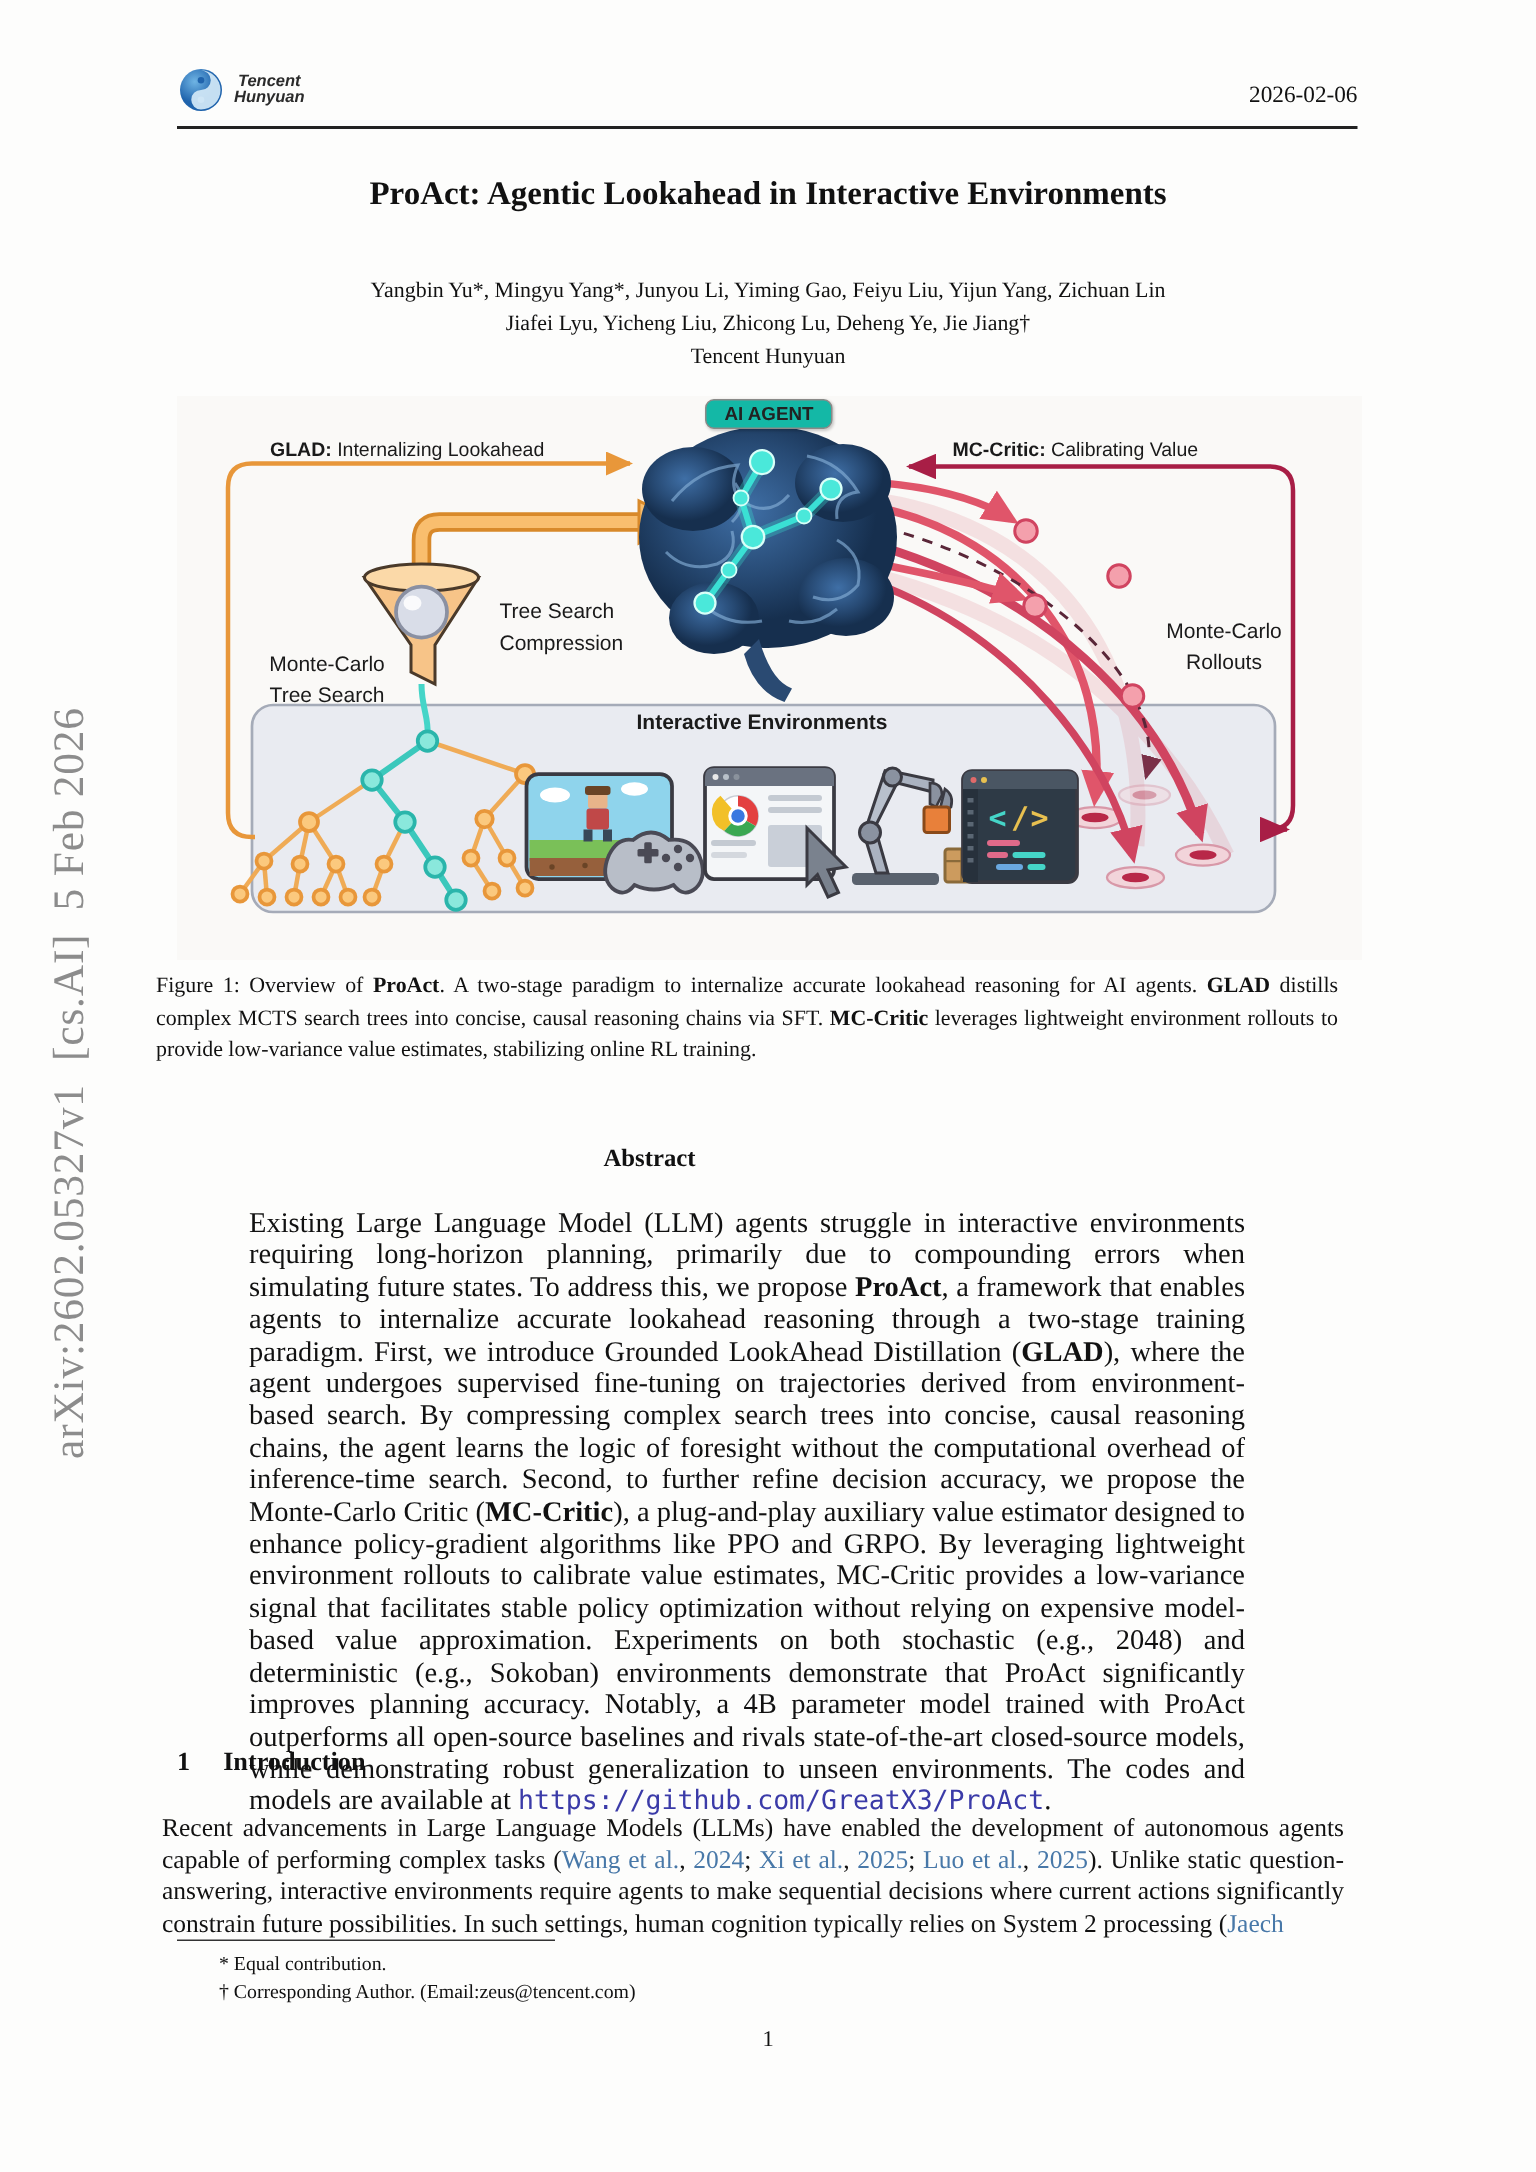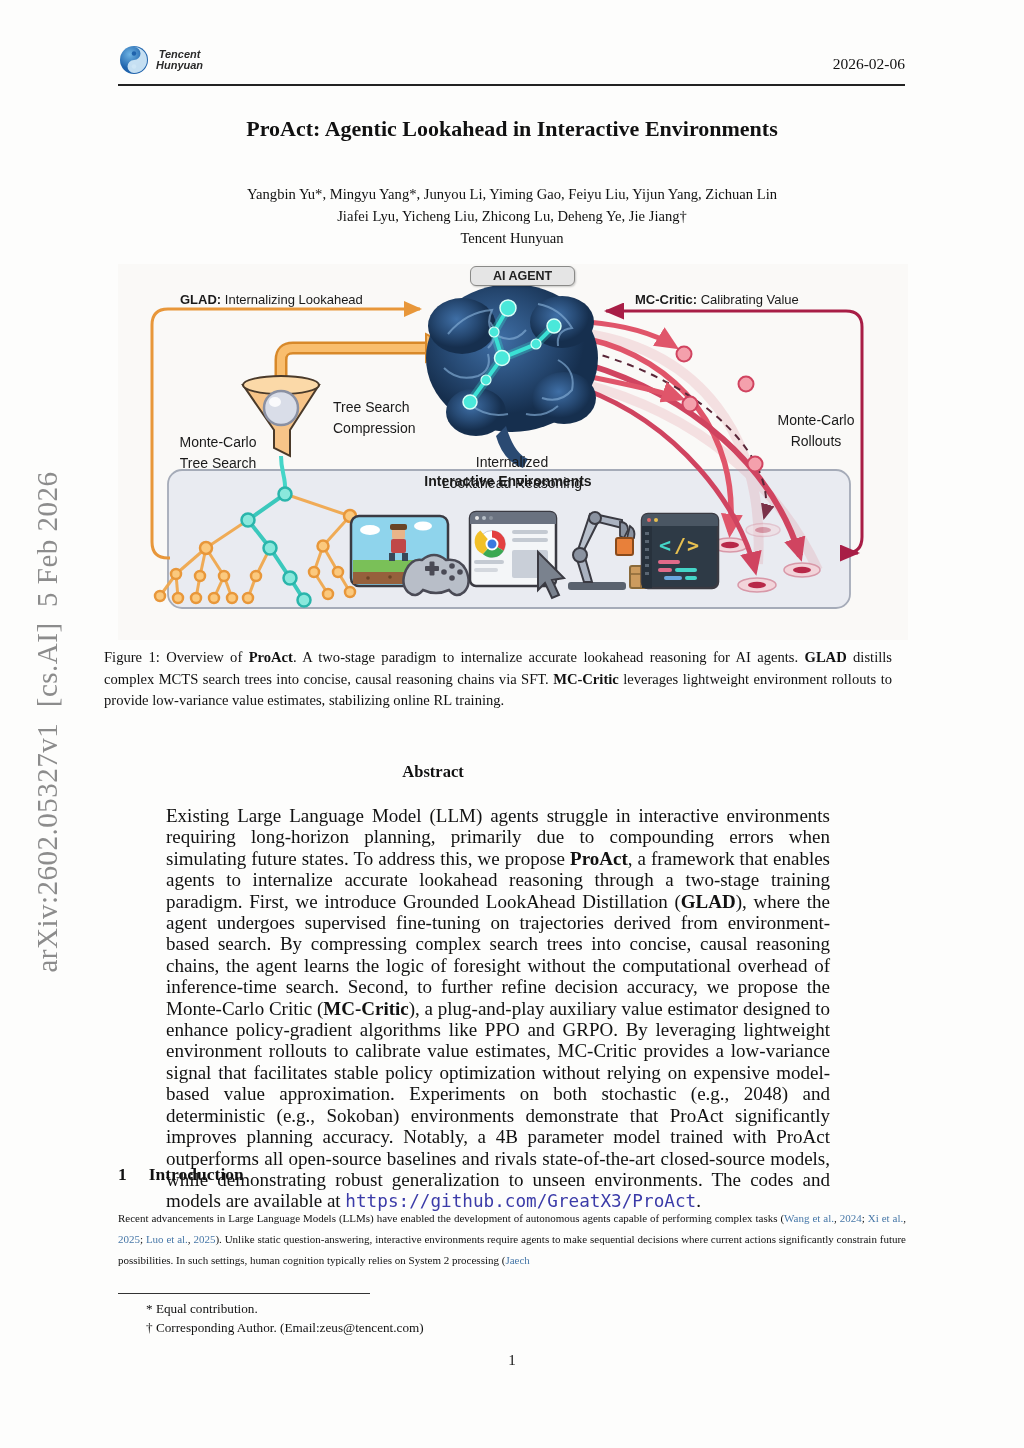--- a/index.html
+++ b/index.html
@@ -11,30 +11,30 @@
   .logo-text{font-family:"Liberation Sans",sans-serif;font-weight:bold;font-style:italic;
              font-size:11px;line-height:11.5px;color:#2b2b2b;text-align:center;}
   .date{right:119px;top:55px;font-size:15.5px;}
   .hrule{left:118px;top:84px;width:787px;height:2px;background:#222;}
   
   .title{left:0;top:116px;width:1024px;text-align:center;font-size:22px;font-weight:bold;}
   .authors{left:0;top:183px;width:1024px;text-align:center;font-size:14.6px;line-height:22px;}
   
   .figure{left:118px;top:264px;width:790px;height:376px;background:#faf9f7;}
   .fig-label{position:absolute;font-family:"Liberation Sans",sans-serif;font-size:13px;color:#1a1a1a;}
-  .agent-tag{left:352px;top:2px;padding:2px 22px;border:1.5px solid #8a8a88;border-radius:6px;
-             background:#e5e5e5;font-weight:bold;font-size:12.5px;color:#222;box-shadow:1px 1px 2px rgba(0,0,0,.2);text-align:right;}
+  .agent-tag{left:352px;top:2px;padding:2px 12px;border:1.5px solid #8a8a88;border-radius:6px;
+             background:#14b8a6;font-weight:bold;font-size:12.5px;color:#222;box-shadow:1px 1px 2px rgba(0,0,0,.2);text-align:right;}
   .ctr{text-align:center;}
   
   .caption{left:104px;top:647px;width:788px;font-size:14.6px;line-height:21.6px;text-align:justify;}
   .abs-head{left:0;top:762px;width:866px;text-align:center;font-weight:bold;font-size:16.5px;}
   .abs-body{left:166px;top:805px;width:664px;font-size:19px;line-height:21.4px;text-align:justify;}
   .sec-head{left:118px;top:1164px;font-size:17.5px;font-weight:bold;}
   .sec-head .num{margin-right:22px;}
-  .intro-body{left:118px;top:1208px;width:788px;font-size:11px;line-height:21.2px;text-align:justify;}
+  .intro-body{left:108px;top:1208px;width:788px;font-size:17px;line-height:21.2px;text-align:justify;}
   .fn-rule{left:118px;top:1293px;width:252px;height:1.2px;background:#333;}
   .fn{left:146px;top:1299px;font-size:13.2px;line-height:19px;}
   .pagenum{left:0;top:1352px;width:1024px;text-align:center;font-size:15px;}
   
   .watermark{left:47px;top:722px;transform:translate(-50%,-50%) rotate(-90deg);white-space:pre;
              font-size:29px;color:#8c8c8c;letter-spacing:.5px;}
   .mono{font-family:"DejaVu Sans Mono",monospace;}
 </style>
 </head>
 <body>
@@ -344,24 +344,20 @@
     <div class="fig-label abs" style="left:62px;top:28px;"><span style="font-weight: bold;">GLAD:</span><span> Internalizing Lookahead</span></div>
     <div class="fig-label abs" style="left:517px;top:28px;"><span style="font-weight: bold;">MC-Critic:</span><span> Calibrating Value</span></div>
     <div class="fig-label abs" style="left:215px;top:133px;line-height:21px;font-size:14px;">
       <div>Tree Search</div>
       <div>Compression</div>
     </div>
     <div class="fig-label abs ctr" style="left:35px;top:168px;width:130px;line-height:21px;font-size:14px;">
       <div>Monte-Carlo</div>
       <div>Tree Search</div>
     </div>
-    <div class="fig-label abs ctr" style="left:304px;top:188px;width:180px;line-height:21px;font-size:14px;">
-      <div>Internalized</div>
-      <div>Lookahead Reasoning</div>
-    </div>
     <div class="fig-label abs ctr" style="left:638px;top:146px;width:120px;line-height:21px;font-size:14px;">
       <div>Monte-Carlo</div>
       <div>Rollouts</div>
     </div>
     <div class="fig-label abs ctr" style="left:195px;top:209px;width:390px;font-weight:bold;font-size:14px;">Interactive Environments</div>
   </div>
 
   <div class="abs caption"><span>Figure 1: Overview of </span><span style="font-weight: bold;">ProAct</span><span>. A two-stage paradigm to internalize accurate lookahead reasoning for AI agents. </span><span style="font-weight: bold;">GLAD</span><span> distills complex MCTS search trees into concise, causal reasoning chains via SFT. </span><span style="font-weight: bold;">MC-Critic</span><span> leverages lightweight environment rollouts to provide low-variance value estimates, stabilizing online RL training.</span></div>
 
   <div class="abs abs-head">Abstract</div>

